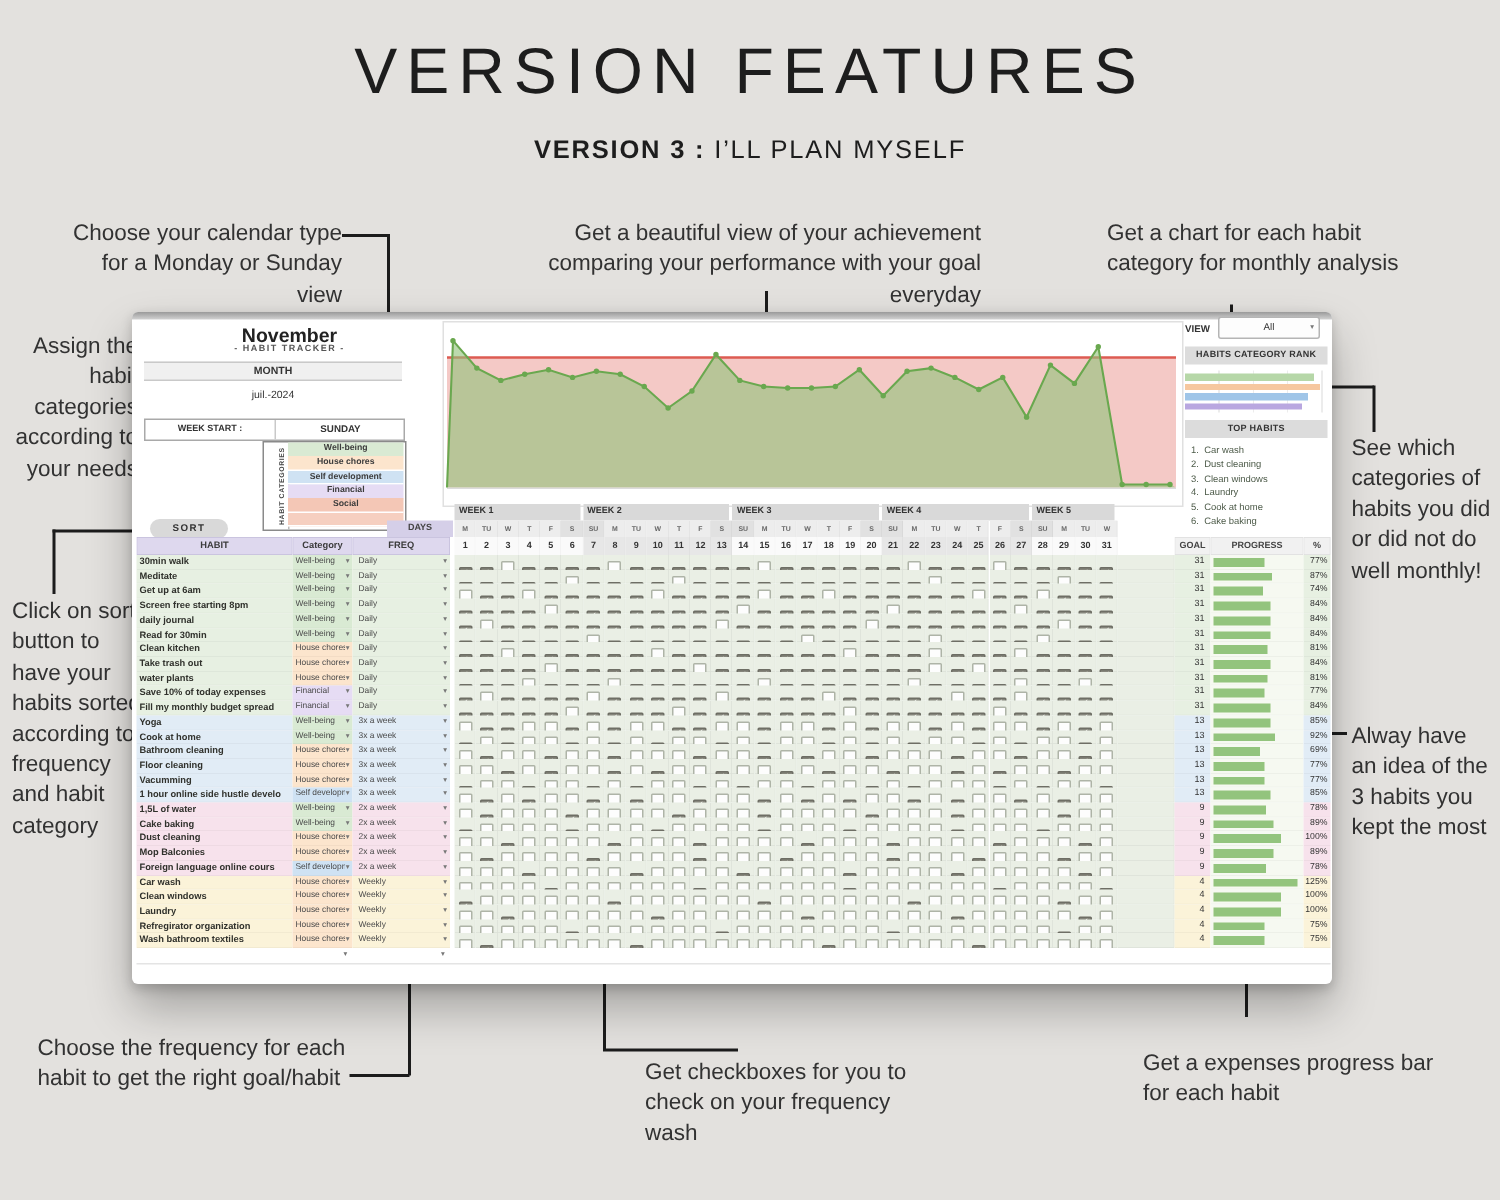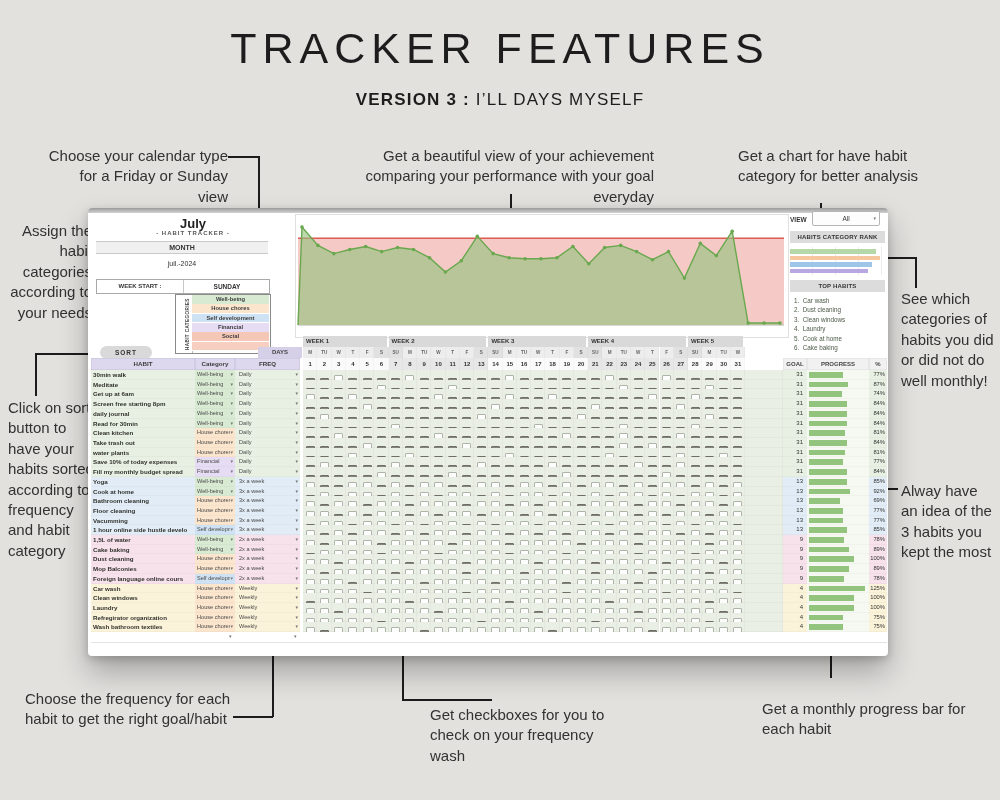--- a/index.html
+++ b/index.html
@@ -21,33 +21,33 @@
   .wk{background:#d9d9d9;font-weight:bold;font-size:6px;color:#333;line-height:11px;padding-left:3px;box-sizing:border-box;}
   .dayletter{font-size:4.6px;color:#666;text-align:center;line-height:11px;font-weight:bold;}
   .daynum{font-weight:bold;font-size:6px;color:#333;text-align:center;line-height:12px;}
   .toplist-item{font-size:6.3px;color:#4c5a48;line-height:9.4px;white-space:nowrap;}
   .ddarrow{position:absolute;right:2px;top:0;font-size:5px;color:#777;line-height:9.7px;}
   .trunc{white-space:nowrap;overflow:hidden;}
 </style>
 </head>
 <body>
 
-<div class="abs page-title">TRACKER FEATURES</div>
-<div class="abs page-subtitle"><b>VERSION 3 :</b><span> I’LL DAYS MYSELF</span></div>
+<div class="abs page-title">VERSION FEATURES</div>
+<div class="abs page-subtitle"><b>VERSION 3 :</b><span> I’LL PLAN MYSELF</span></div>
 
-<div class="abs annot" style="left:46px;top:146px;width:182px;text-align:right;">Choose your calendar type for a Friday or Sunday view</div>
+<div class="abs annot" style="left:46px;top:146px;width:182px;text-align:right;">Choose your calendar type for a Monday or Sunday view</div>
 <div class="abs annot" style="left:4px;top:221px;width:88px;text-align:right;">Assign the habit categories according to your needs</div>
 <div class="abs annot" style="left:336px;top:146px;width:318px;text-align:right;">Get a beautiful view of your achievement comparing your performance with your goal everyday</div>
-<div class="abs annot" style="left:738px;top:146px;width:200px;">Get a chart for have habit category for better analysis</div>
+<div class="abs annot" style="left:738px;top:146px;width:200px;">Get a chart for each habit category for monthly analysis</div>
 <div class="abs annot" style="left:901px;top:289px;width:97px;">See which categories of habits you did or did not do well monthly!</div>
 <div class="abs annot" style="left:901px;top:481px;width:97px;">Alway have an idea of the 3 habits you kept the most</div>
 <div class="abs annot" style="left:8px;top:398px;width:95px;">Click on sort button to have your habits sorted according to frequency and habit category</div>
 <div class="abs annot" style="left:25px;top:689px;width:235px;">Choose the frequency for each habit to get the right goal/habit</div>
 <div class="abs annot" style="left:430px;top:705px;width:195px;">Get checkboxes for you to check on your frequency wash</div>
-<div class="abs annot" style="left:762px;top:699px;width:205px;">Get a monthly progress bar for each habit</div>
+<div class="abs annot" style="left:762px;top:699px;width:205px;">Get a expenses progress bar for each habit</div>
 
 <div class="abs line" style="left:228px;top:156px;width:30px;height:1.5px"></div>
 <div class="abs line" style="left:258px;top:156px;width:1.5px;height:128px"></div>
 <div class="abs dot" style="left:255.5px;top:281.5px"></div>
 <div class="abs line" style="left:93px;top:265px;width:1.5px;height:48px"></div>
 <div class="abs line" style="left:93px;top:312px;width:104px;height:1.5px"></div>
 <div class="abs dot" style="left:195px;top:310px"></div>
 <div class="abs line" style="left:510px;top:194px;width:1.5px;height:88px"></div>
 <div class="abs dot" style="left:508px;top:281px"></div>
 <div class="abs line" style="left:820px;top:203px;width:1.5px;height:13px"></div>
@@ -66,21 +66,21 @@
 <div class="abs line" style="left:233px;top:716px;width:40px;height:1.5px"></div>
 <div class="abs dot" style="left:399.5px;top:613.5px"></div>
 <div class="abs line" style="left:402px;top:616px;width:1.5px;height:84px"></div>
 <div class="abs line" style="left:402px;top:699px;width:90px;height:1.5px"></div>
 <div class="abs dot" style="left:827.5px;top:585.5px"></div>
 <div class="abs line" style="left:830px;top:588px;width:1.5px;height:90px"></div>
 
 <div class="abs sheet" id="sheet">
   <div class="abs sheet-top"></div>
 
-  <div class="abs" style="left:20px;top:8px;width:170px;text-align:center;font-size:13px;font-weight:bold;color:#222;">July</div>
+  <div class="abs" style="left:20px;top:8px;width:170px;text-align:center;font-size:13px;font-weight:bold;color:#222;">November</div>
   <div class="abs" style="left:20px;top:22px;width:170px;text-align:center;font-size:6px;letter-spacing:1px;color:#555;font-weight:bold;">- HABIT TRACKER -</div>
   <div class="abs" style="left:8px;top:33px;width:172px;height:11px;background:#f0f0f0;border-top:1px solid #c9c9c9;border-bottom:1px solid #c9c9c9;text-align:center;font-size:7px;font-weight:bold;line-height:11px;color:#333;">MONTH</div>
   <div class="abs" style="left:8px;top:52px;width:172px;text-align:center;font-size:7px;color:#333;">juil.-2024</div>
   <div class="abs" style="left:8px;top:71px;width:172px;height:13px;border:1px solid #a9a9a9;">
     <span style="position:absolute;left:0;top:0;width:86px;text-align:center;font-size:6px;font-weight:bold;line-height:13px;color:#333;">WEEK START :</span>
     <span style="position:absolute;left:86px;top:0;width:86px;text-align:center;font-size:6.5px;font-weight:bold;line-height:13px;color:#333;border-left:1px solid #c9c9c9;">SUNDAY</span>
   </div>
   <div class="abs" style="left:87px;top:86px;width:94px;height:58px;border:1px solid #8a8a8a;background:#fff;" id="catbox">
     <div style="position:absolute;left:0;top:0;width:16px;height:58px;border-right:1px solid #bbb;text-align:center;">
       <div style="writing-mode:vertical-lr;transform:rotate(180deg);font-size:4.6px;font-weight:bold;color:#444;letter-spacing:.4px;height:58px;width:16px;line-height:8px;">HABIT CATEGORIES</div>

